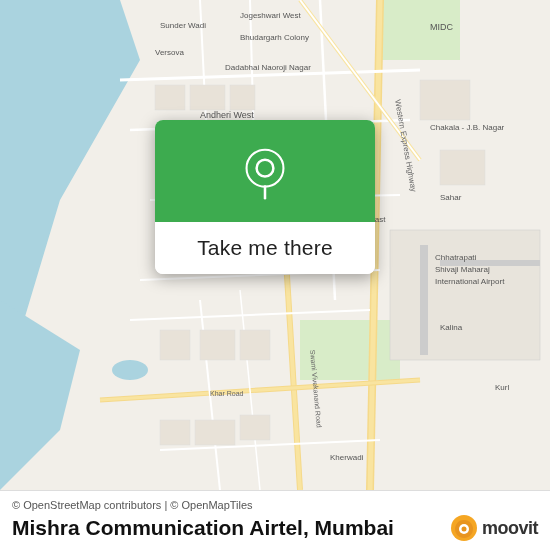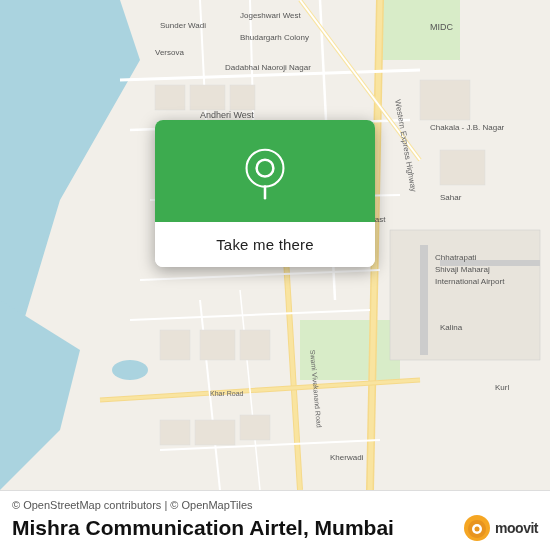--- a/index.html
+++ b/index.html
@@ -52,21 +52,21 @@
     .location-pin {
       width: 52px;
       height: 52px;
     }
 
     #take-me-button {
       width: 100%;
       padding: 14px 0;
       background: white;
       border: none;
-      font-size: 15px;
+      font-size: 21px;
       font-weight: 500;
       color: #222;
       cursor: pointer;
       letter-spacing: 0.2px;
     }
 
     
     #bottom-bar {
       width: 550px;
       height: 60px;
@@ -101,21 +101,21 @@
       align-items: center;
       gap: 4px;
     }
 
     #moovit-icon {
       width: 28px;
       height: 28px;
     }
 
     #moovit-text {
-      font-size: 14px;
+      font-size: 18px;
       font-weight: 700;
       color: #333;
       letter-spacing: -0.5px;
     }
   </style>
 </head>
 <body>
 
 <div id="map-container">
   <svg class="map-svg" viewBox="0 0 550 490" xmlns="http://www.w3.org/2000/svg">

